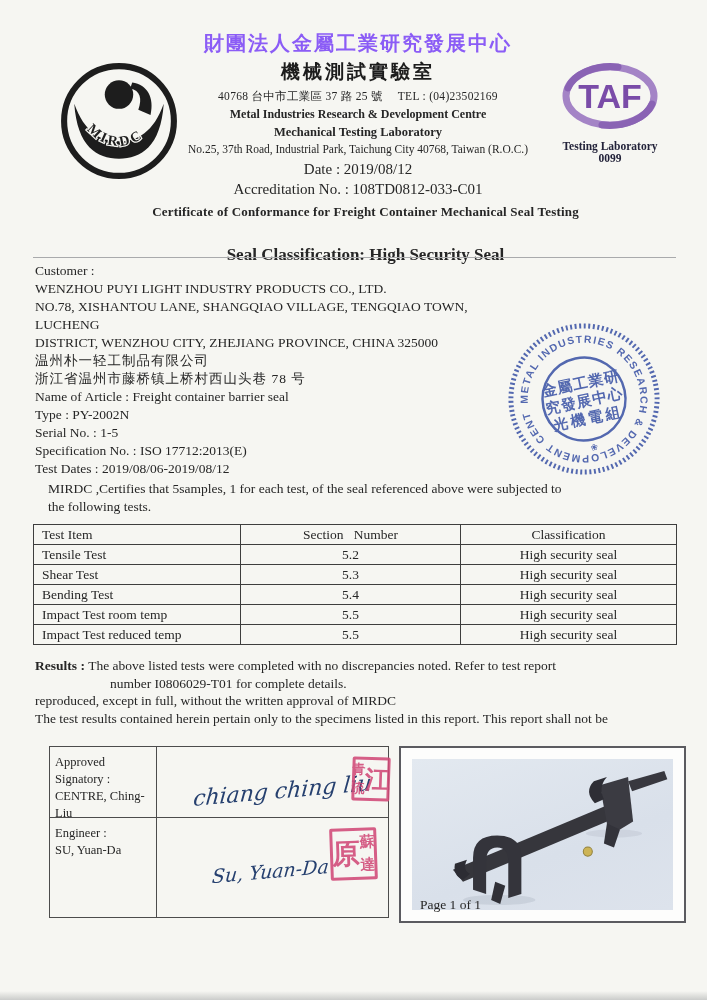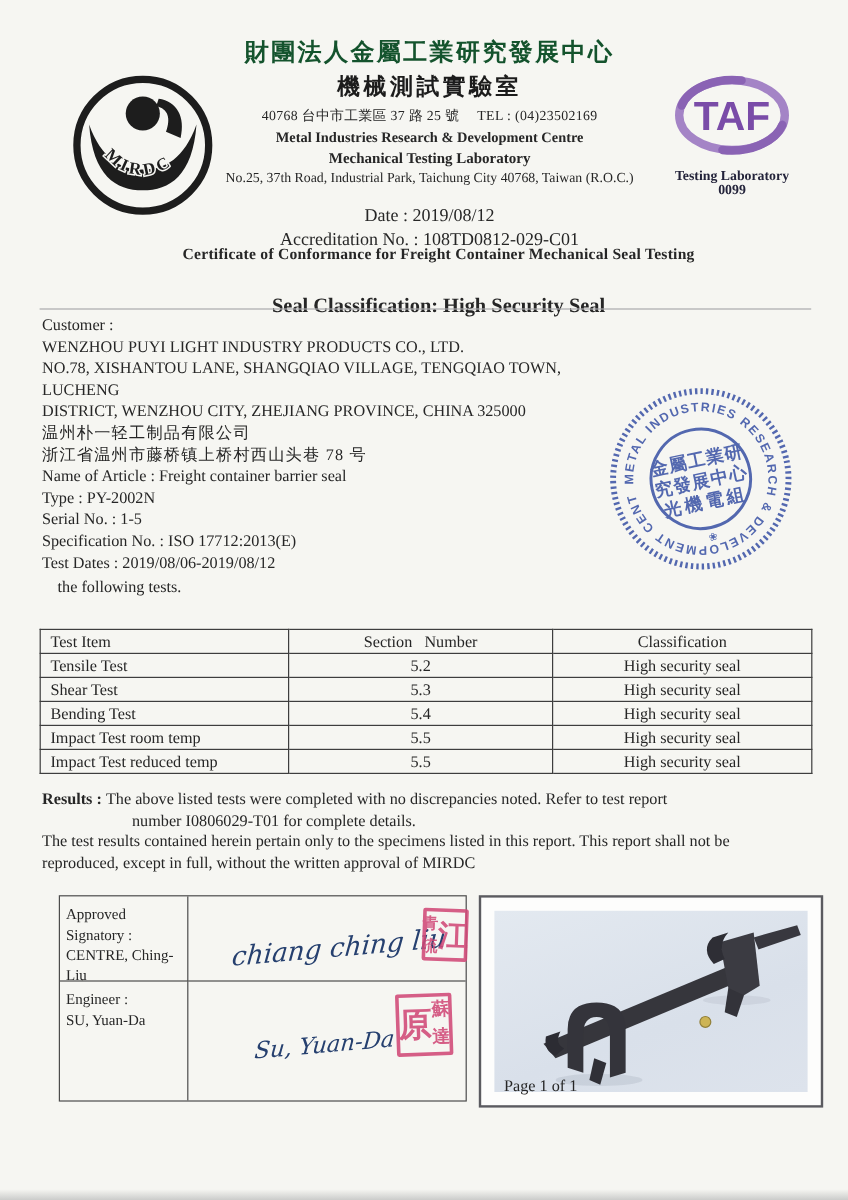--- a/index.html
+++ b/index.html
@@ -9,27 +9,27 @@
     position:relative; width:707px; height:1000px;
     background:#f6f6f2; overflow:hidden;
     font-family:"Liberation Serif","DejaVu Serif",serif;
     color:#262626;
   }
   .abs { position:absolute; }
 
   
   .mirdc-logo { left:58px; top:58px; width:122px; height:124px; }
   .header-center { left:142px; top:30px; width:432px; text-align:center; }
-  .org-zh { font-size:20px; font-weight:bold; letter-spacing:2px; color:#14532d; }
+  .org-zh { font-size:20px; font-weight:bold; letter-spacing:2px; color:#8b5cf6; }
   .lab-zh { font-size:19px; font-weight:bold; letter-spacing:3px; margin-top:2px; color:#1c1c1c; }
   .addr-zh { font-size:11.5px; margin-top:4px; letter-spacing:.3px; }
   .org-en { font-size:12px; font-weight:bold; margin-top:3px; }
   .lab-en { font-size:12.5px; font-weight:bold; margin-top:3px; }
   .addr-en { font-size:11.5px; margin-top:3px; }
-  .hdr-date { font-size:15px; margin-top:17px; }
+  .hdr-date { font-size:15px; margin-top:6px; }
   .hdr-accr { font-size:15px; margin-top:3px; }
   .taf-block { left:550px; top:60px; width:120px; text-align:center; }
   .taf-caption { font-size:11.5px; font-weight:bold; color:#23233a; margin-top:2px; }
   .taf-number  { font-size:11.5px; font-weight:bold; color:#23233a; }
 
   
   .title-block { left:12px; top:204px; width:707px; text-align:center; }
   .title-1 { font-size:13px; font-weight:bold; letter-spacing:.2px; }
   .title-2 { font-size:17px; font-weight:bold; margin-top:25px; }
 
@@ -125,21 +125,21 @@
   </svg>
 
   <div class="abs header-center">
     <div class="org-zh">財團法人金屬工業研究發展中心</div>
     <div class="lab-zh">機械測試實驗室</div>
     <div class="addr-zh">40768 台中市工業區 37 路 25 號　 TEL : (04)23502169</div>
     <div class="org-en">Metal Industries Research &amp; Development Centre</div>
     <div class="lab-en">Mechanical Testing Laboratory</div>
     <div class="addr-en">No.25, 37th Road, Industrial Park, Taichung City 40768, Taiwan (R.O.C.)</div>
     <div class="hdr-date"><span>Date : </span><span>2019/08/12</span></div>
-    <div class="hdr-accr"><span>Accreditation No. : </span><span>108TD0812-029-C01</span></div>
+    <div class="hdr-accr"><span>Accreditation No. : </span><span>108TD0812-033-C01</span></div>
   </div>
 
   <div class="abs taf-block">
     <svg width="104" height="74" viewBox="0 0 104 74">
       <ellipse cx="52" cy="36" rx="44" ry="29" fill="none" stroke="#a484c6" stroke-width="7"></ellipse>
       <path d="M 10,28 A 44,29 0 0 1 60,7" fill="none" stroke="#8a63b4" stroke-width="7" stroke-linecap="round"></path>
       <path d="M 94,44 A 44,29 0 0 1 44,65" fill="none" stroke="#8a63b4" stroke-width="7" stroke-linecap="round"></path>
       <text x="52" y="48" text-anchor="middle" font-size="34" font-weight="bold" fill="#7a4ca8" font-family="Liberation Sans, sans-serif">TAF</text>
     </svg>
     <div class="taf-caption">Testing Laboratory</div>
@@ -176,20 +176,21 @@
       </text>
       <circle cx="80" cy="80" r="42" stroke="#3b53a6" stroke-width="2.5"></circle>
       <text x="80" y="69" text-anchor="middle" font-size="15" font-weight="bold" fill="#3b53a6" letter-spacing="1">金屬工業研</text>
       <text x="80" y="87" text-anchor="middle" font-size="15" font-weight="bold" fill="#3b53a6" letter-spacing="1">究發展中心</text>
       <text x="80" y="105" text-anchor="middle" font-size="15" font-weight="bold" fill="#3b53a6" letter-spacing="3">光機電組</text>
       <text x="80" y="133" text-anchor="middle" font-size="9" fill="#3b53a6">❀</text>
     </g>
   </svg>
 
   <div class="abs certifies">
+    <div>MIRDC ,Certifies that 5samples, 1 for each test, of the seal referenced above were subjected to</div>
     <div>the following tests.</div>
   </div>
 
   <table class="test-table">
     <tbody>
         <tr>
       <th class="c1">Test Item</th>
       <th class="c2">Section&nbsp;&nbsp;&nbsp;Number</th>
       <th class="c3">Classification</th>
     </tr>
@@ -217,22 +218,22 @@
       <td class="c1">Impact Test reduced temp</td>
       <td class="c2">5.5</td>
       <td class="c3">High security seal</td>
     </tr>
   </tbody>
     </table>
 
   <div class="abs results-block">
     <div><span class="results-lbl">Results : </span><span>The above listed tests were completed with no discrepancies noted. Refer to test report</span></div>
     <div class="results-indent">number I0806029-T01 for complete details.</div>
+    <div>reproduced, except in full, without the written approval of MIRDC</div>
     <div>The test results contained herein pertain only to the specimens listed in this report. This report shall not be</div>
-    <div>reproduced, except in full, without the written approval of MIRDC</div>
   </div>
 
   <div class="abs sig-table">
     <div class="sig-cell">
       <div>Approved Signatory :</div>
       <div>CENTRE, Ching-Liu</div>
     </div>
     <div class="sig-area"></div>
     <div class="sig-cell last">
       <div>Engineer :</div>

